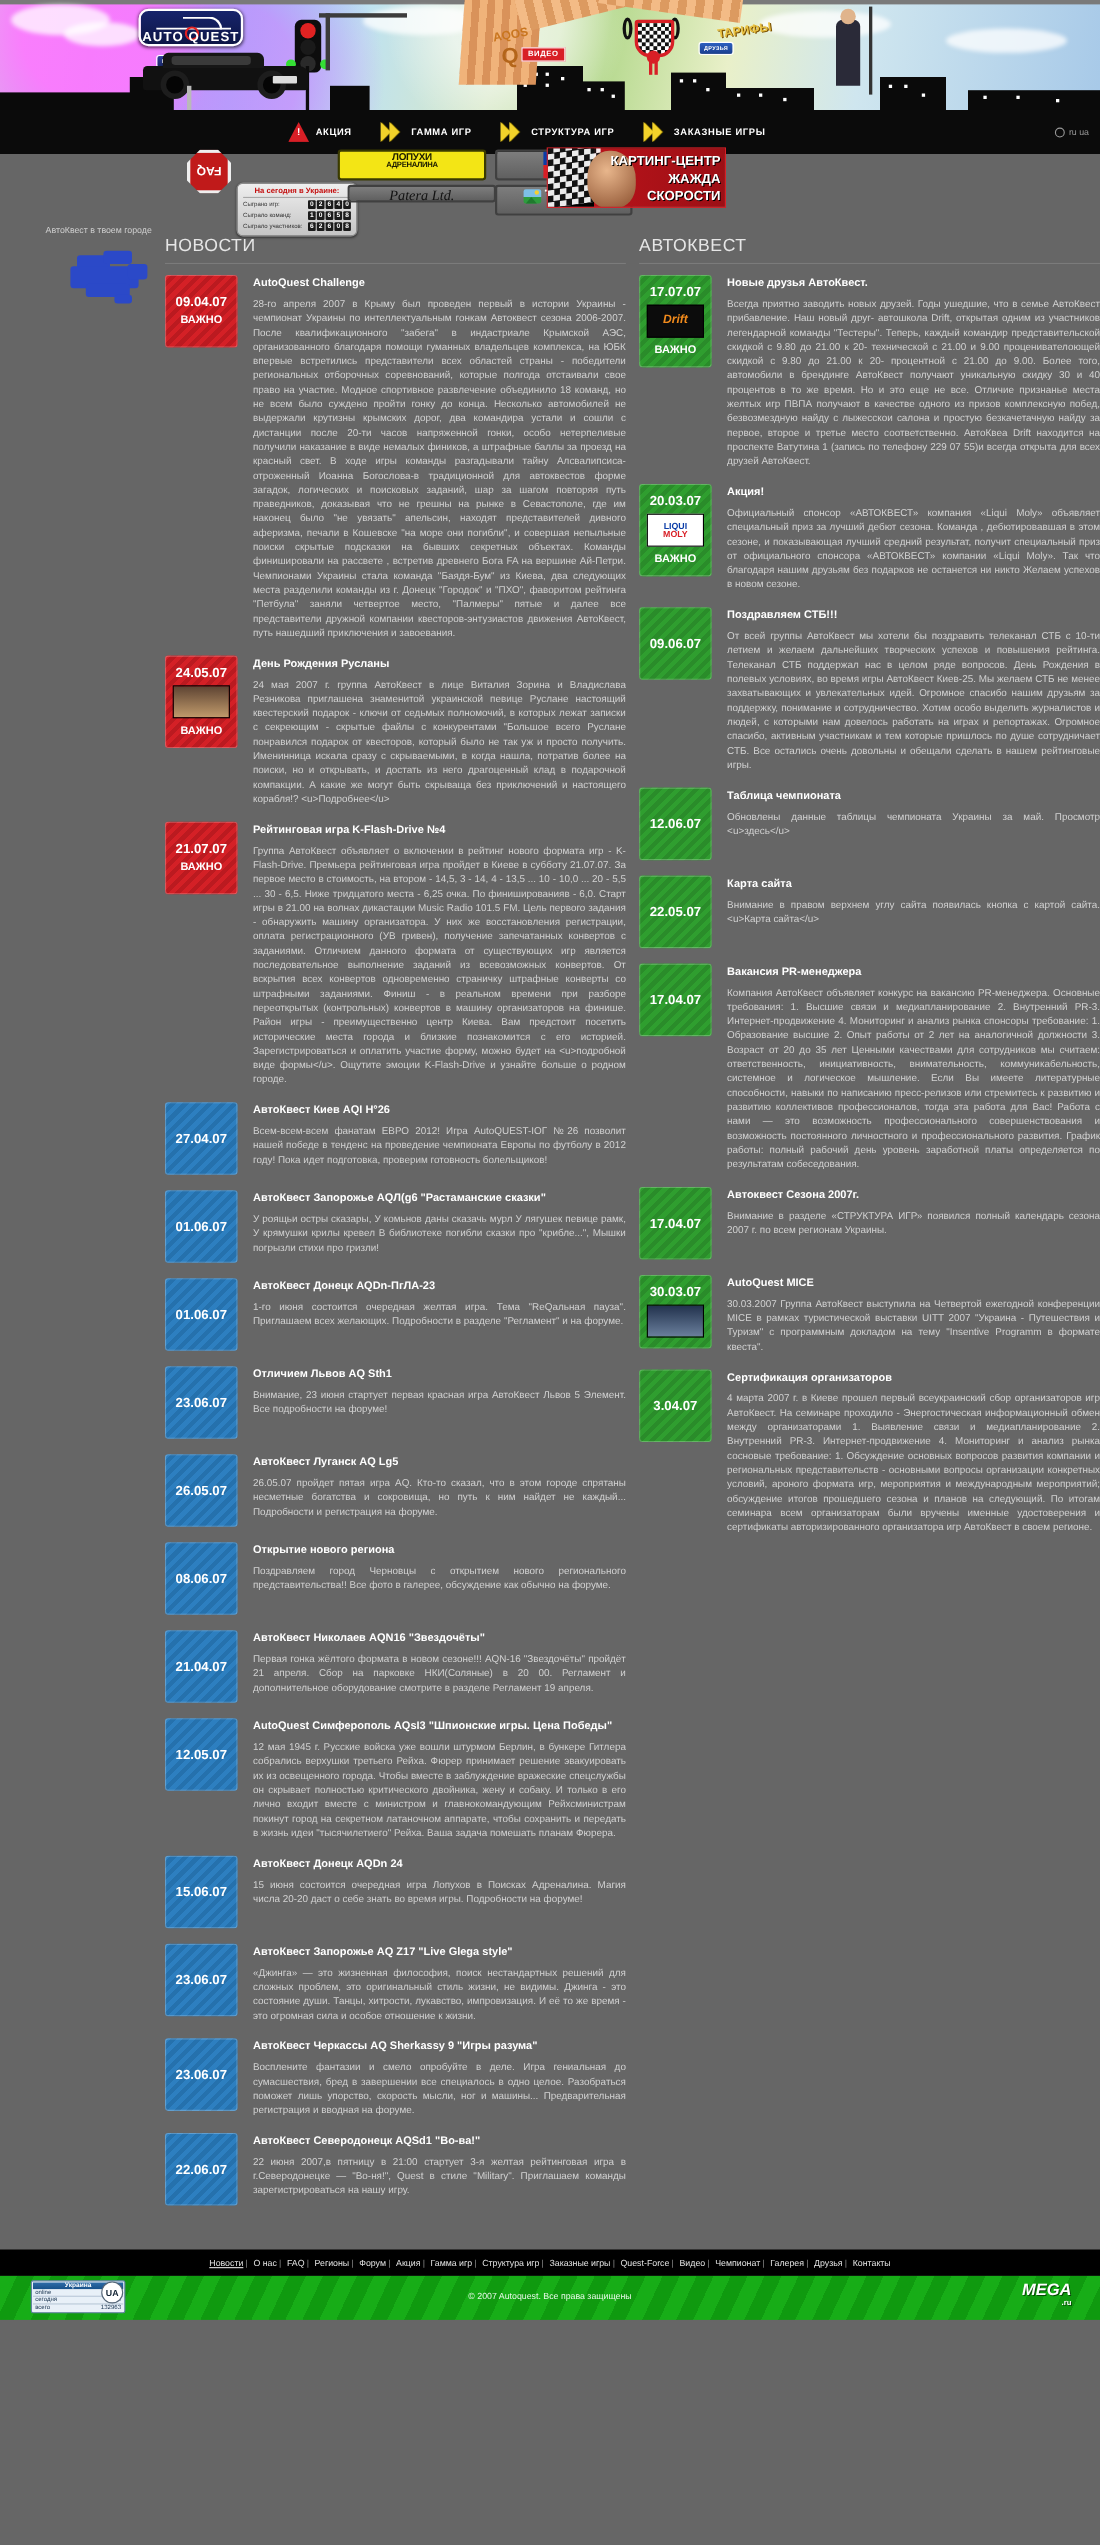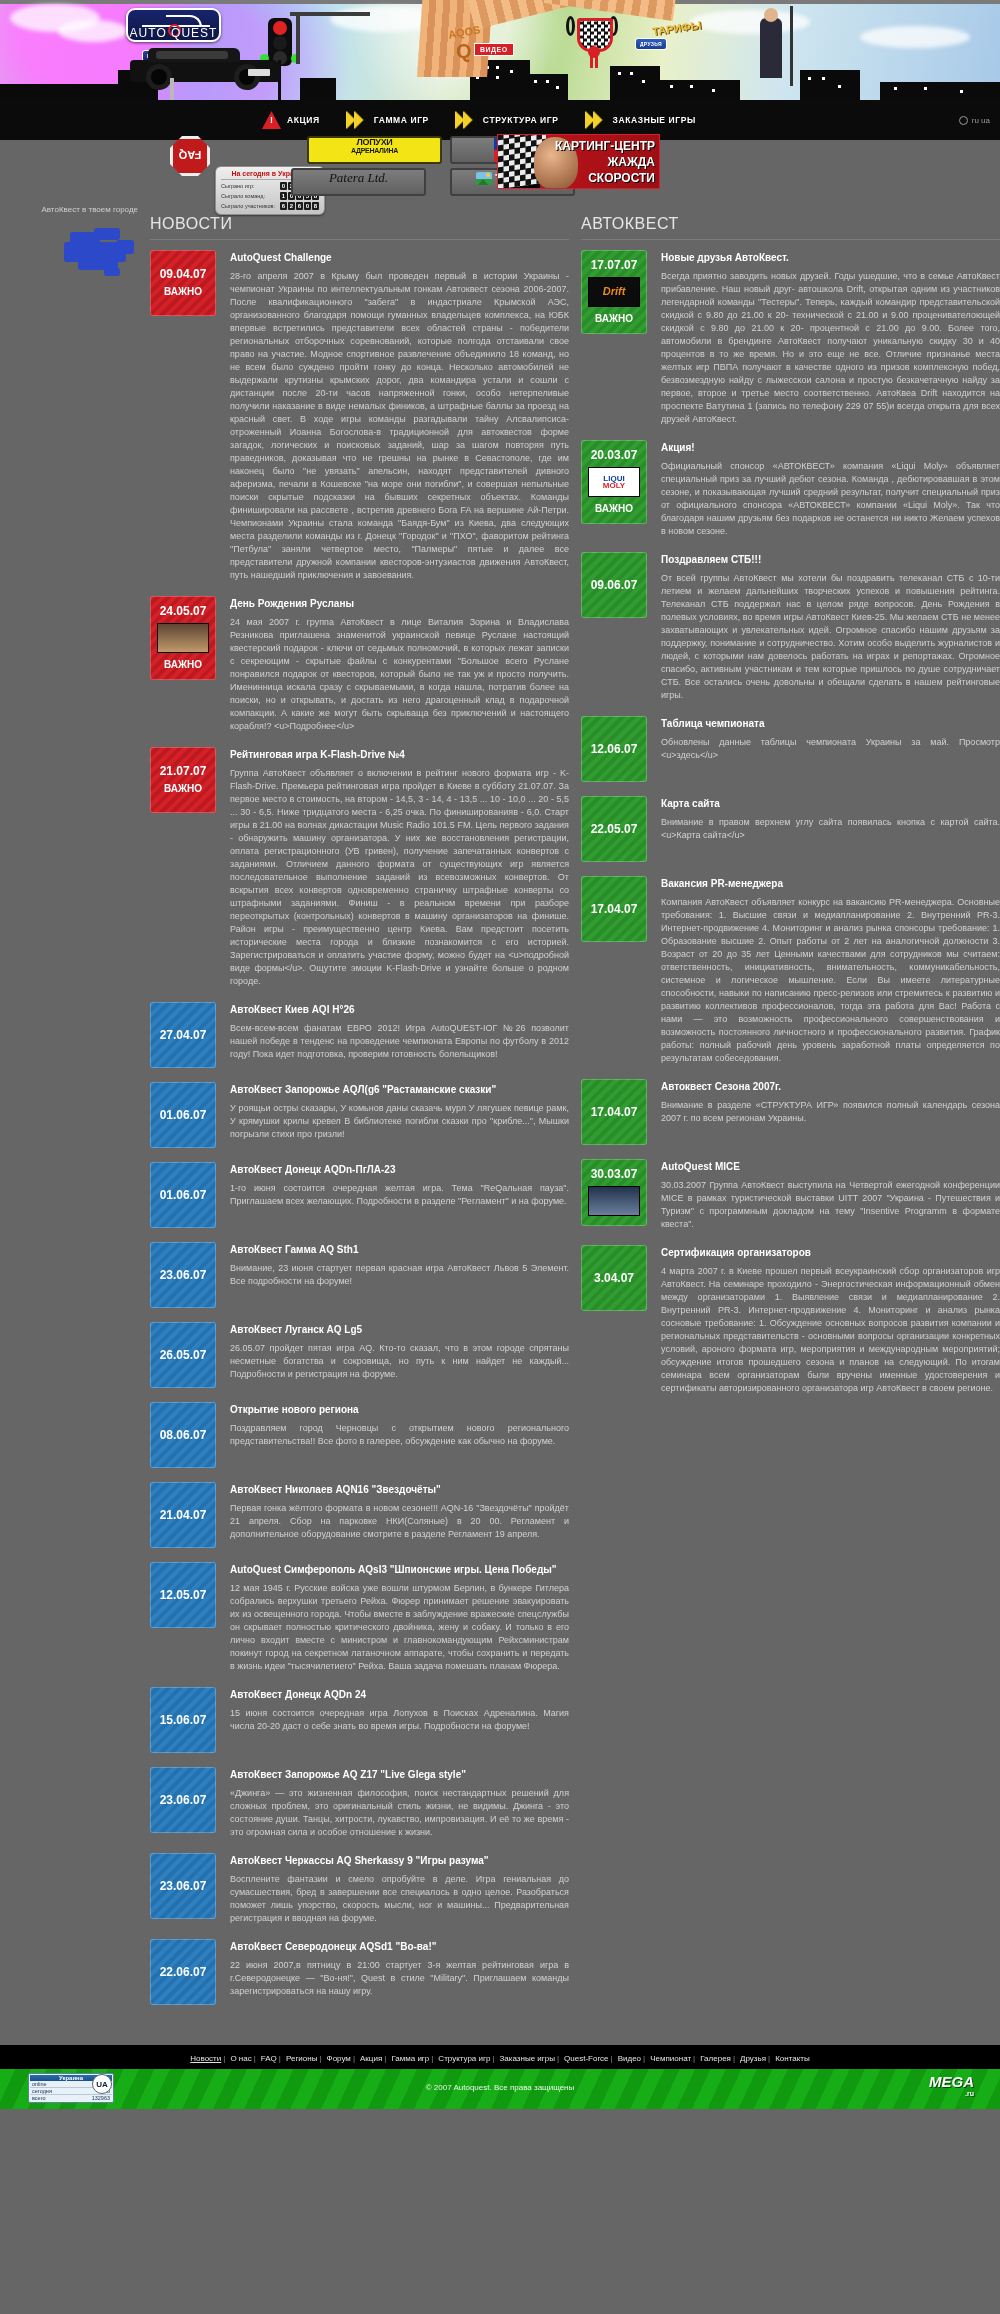--- a/index.html
+++ b/index.html
@@ -35,21 +35,21 @@
 
   
   .logo-plate{
     position:absolute; left:126px; top:8px; width:95px; height:34px;
     background:linear-gradient(#17246b,#0d1646);
     border:2px solid #fff; border-radius:9px;
     box-shadow:0 1px 3px rgba(0,0,0,.6);
   }
   .logo-text{
     position:absolute; left:0; right:0; top:16px; text-align:center;
-    color:#fff; font-size:12px; font-weight:normal; letter-spacing:1px;
+    color:#fff; font-size:12px; font-weight:bold; letter-spacing:1px;
     font-family:"Liberation Sans", sans-serif;
   }
   .logo-car{
     position:absolute; left:14px; top:4px; width:68px; height:13px;
     border-bottom:2px solid #fff;
     border-radius:0 40% 0 0;
   }
   .logo-car:after{
     content:""; position:absolute; left:24px; top:1px; width:34px; height:10px;
     border-top:2px solid #fff; border-right:2px solid #fff; border-radius:0 12px 0 0;
@@ -439,21 +439,21 @@
             <b>8</b>
         </span>
       </div>
     </div>
 
     <div class="spn yellow" style="left:307px;top:-4px;width:135px;height:28px;">
       <span class="lp-txt">
         <span>ЛОПУХИ</span><small>АДРЕНАЛИНА</small>
       </span>
     </div>
-    <div class="spn" style="left:291px;top:28px;width:135px;height:28px;">
+    <div class="spn" style="left:316px;top:28px;width:135px;height:16px;">
       <span class="patera">Patera Ltd.</span>
     </div>
     <div class="spn" style="left:450px;top:-4px;width:125px;height:28px;">
       <span class="liqui">
         <b>LIQUI</b>
           <i>MOLY</i>
       </span>
     </div>
     <div class="spn" style="left:450px;top:28px;width:125px;height:28px;">
       <span class="tez">
@@ -556,21 +556,21 @@
             <div class="ititle">АвтоКвест Донецк AQDn-ПгЛА-23</div>
             <div class="ibody">1-го июня состоится очередная желтая игра. Тема "ReQaльная пауза". Приглашаем всех желающих. Подробности в разделе "Регламент" и на форуме.</div>
           </div>
         </div>
 
         <div class="item">
           <div class="datebox blue">
             <span>23.06.07</span>
           </div>
           <div class="itxt">
-            <div class="ititle">АвтоКвест Гамма AQ Sth1</div>
+            <div class="ititle">Отличием Львов AQ Sth1</div>
             <div class="ibody">Внимание, 23 июня стартует первая красная игра АвтоКвест Львов 5 Элемент. Все подробности на форуме!</div>
           </div>
         </div>
 
         <div class="item">
           <div class="datebox blue">
             <span>26.05.07</span>
           </div>
           <div class="itxt">
             <div class="ititle">АвтоКвест Луганск AQ Lg5</div>

